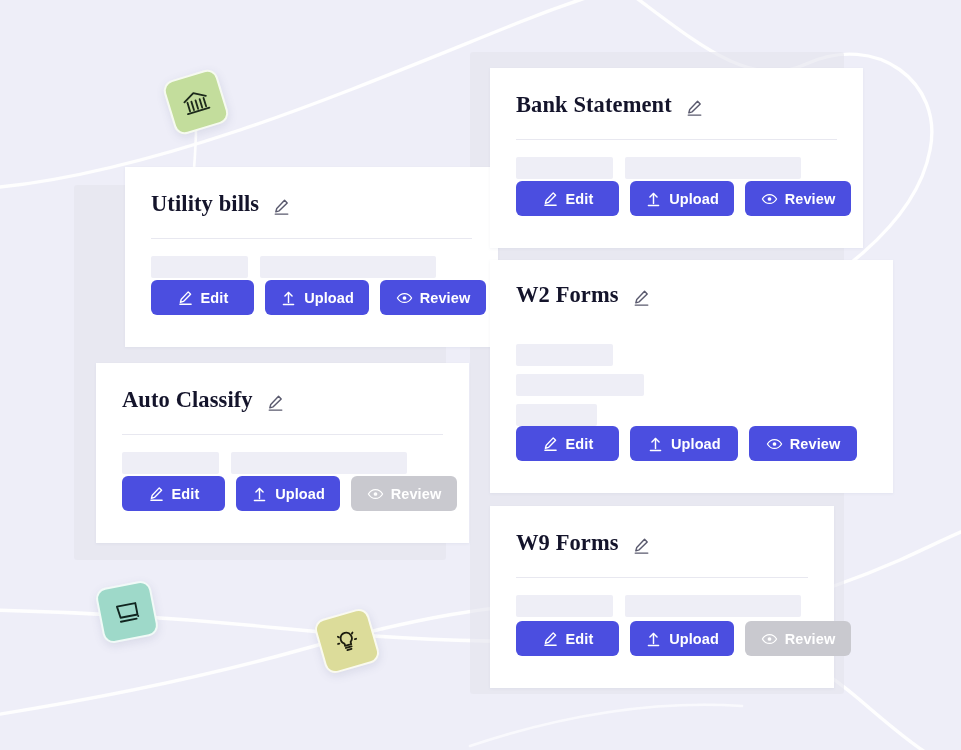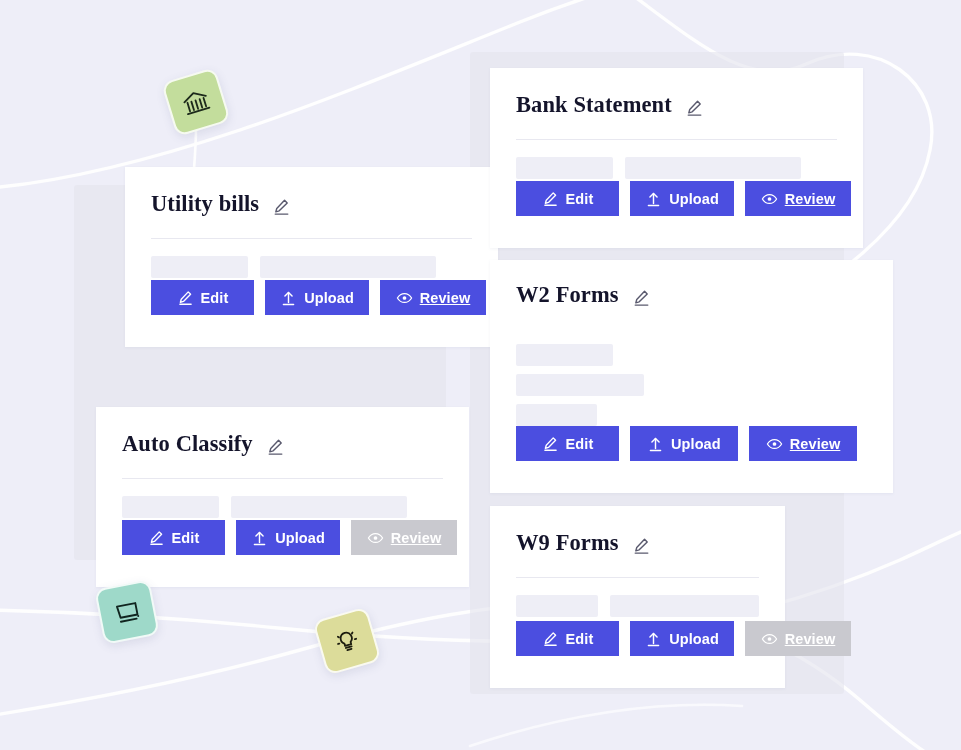--- a/index.html
+++ b/index.html
@@ -37,24 +37,24 @@
   #backdrop-right { left: 470px; top: 52px;  width: 374px; height: 642px; }
 
   
   .card {
     position: absolute;
     background: #ffffff;
     box-shadow: 0 1px 3px rgba(90, 95, 140, .07);
   }
 
   #card-utility  { left: 96px;  top: 167px; width: 373px; height: 180px; margin-left: 29px; }
-  #card-auto     { left: 96px;  top: 363px; width: 373px; height: 180px; margin-top: 44px; }
+  #card-auto     { left: 96px;  top: 363px; width: 373px; height: 180px; }
   #card-bank     { left: 490px; top: 68px;  width: 373px; height: 180px; }
   #card-w2       { left: 490px; top: 260px; width: 403px; height: 233px; }
-  #card-w9       { left: 490px; top: 506px; width: 295px; height: 182px; }
+  #card-w9       { left: 490px; top: 506px; width: 344px; height: 182px; }
 
   .card-inner {
     padding: 22px 26px 8px 26px;
     height: 100%;
     display: flex;
     flex-direction: column;
   }
 
   
   .title-row {
@@ -115,21 +115,21 @@
     margin-bottom: 24px;
   }
   .btn {
     display: inline-flex;
     align-items: center;
     justify-content: center;
     gap: 7px;
     height: 35px;
     padding: 0 17px;
     border: none;
-    border-radius: 0;
+    border-radius: 6px;
     background: #4b4ee0;
     color: #ffffff;
     font-family: "Liberation Sans", sans-serif;
     font-size: 14.5px;
     font-weight: 700;
     letter-spacing: .1px;
     cursor: pointer;
     white-space: nowrap;
   }
   .btn .btn-icon {
@@ -141,21 +141,21 @@
     flex: 0 0 auto;
   }
   .btn .btn-icon svg { display: block; }
   .btn.is-disabled {
     background: #c9c9cf;
     color: #ffffff;
     cursor: default;
   }
   .btn-edit   { min-width: 103px; }
   .btn-upload { min-width: 104px; }
-  .btn-review { min-width: 106px; text-decoration: underline; }
+  .btn-review { min-width: 106px; }
 
   
   .badge {
     position: absolute;
     width: 56px;
     height: 56px;
     border-radius: 11px;
     display: flex;
     align-items: center;
     justify-content: center;

